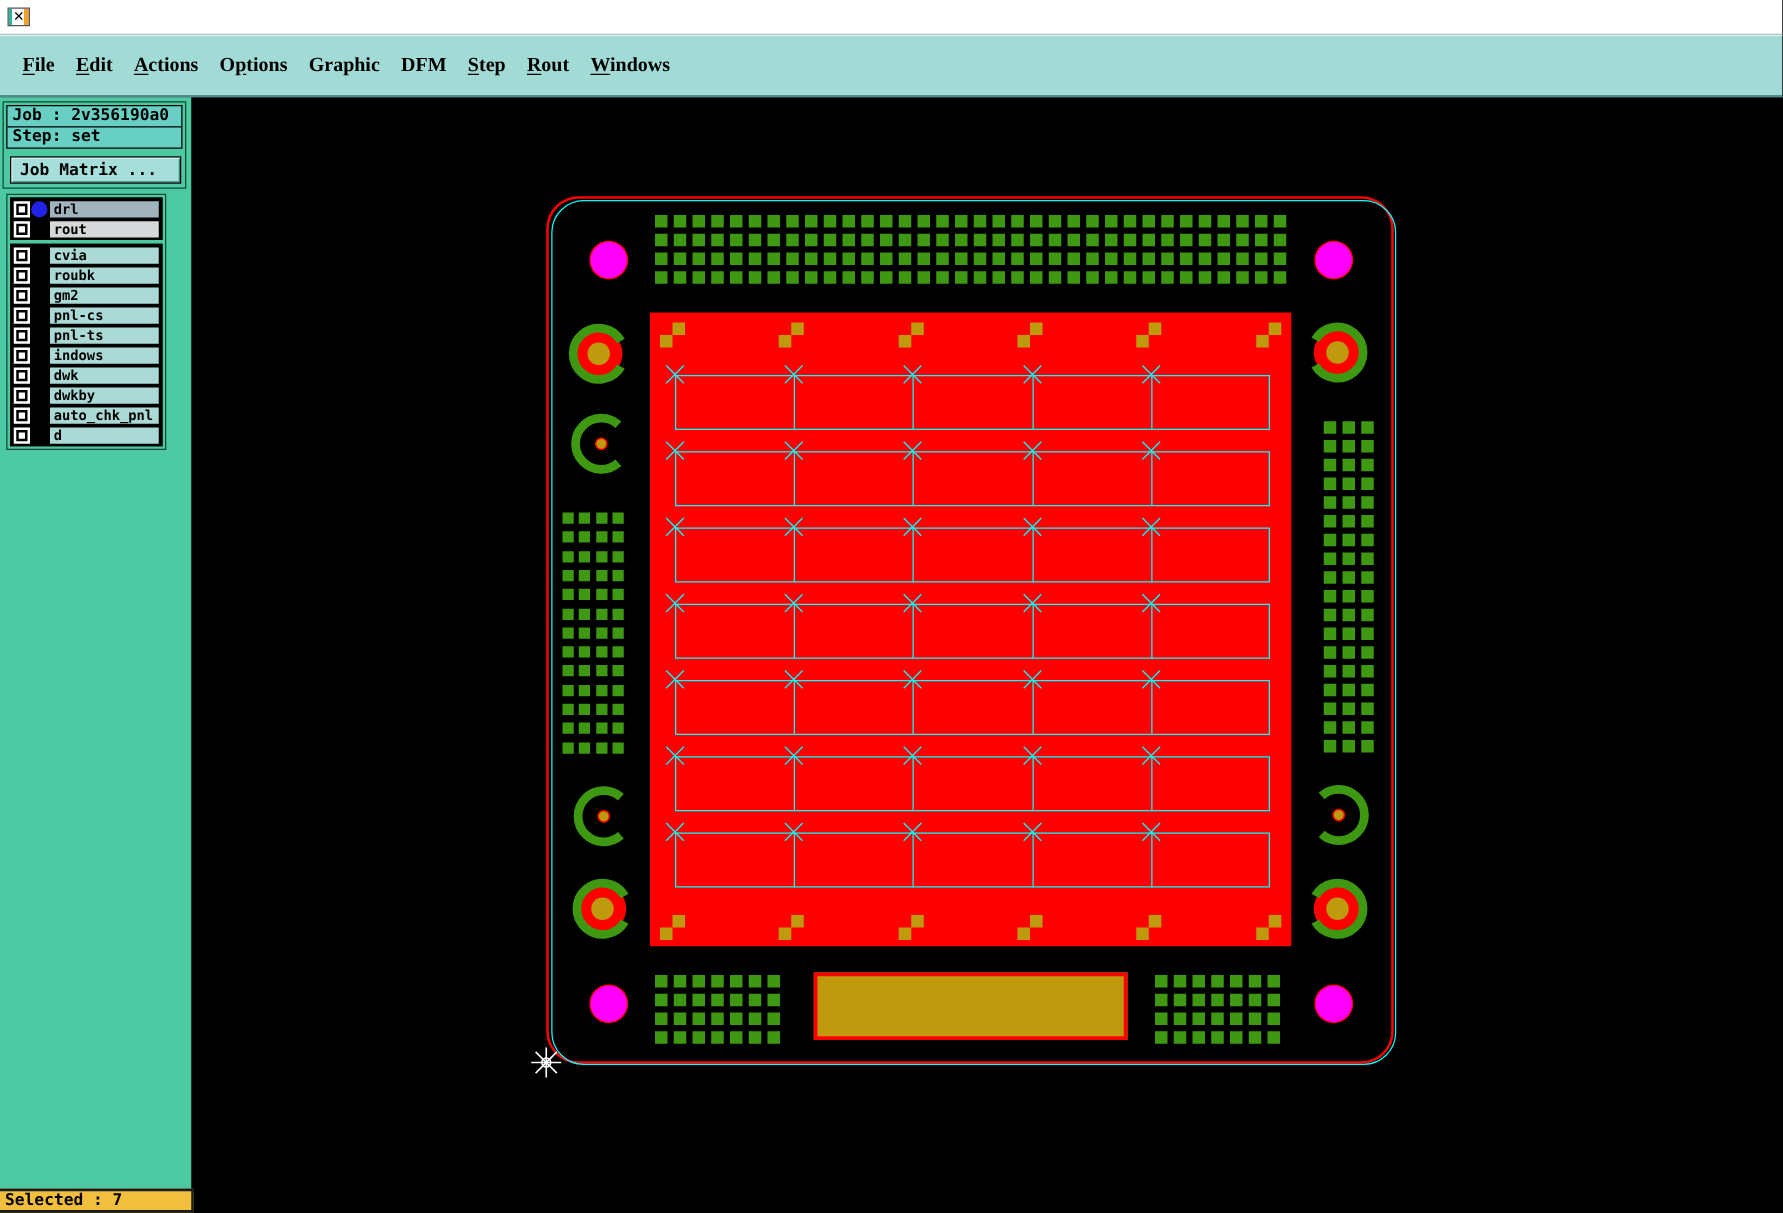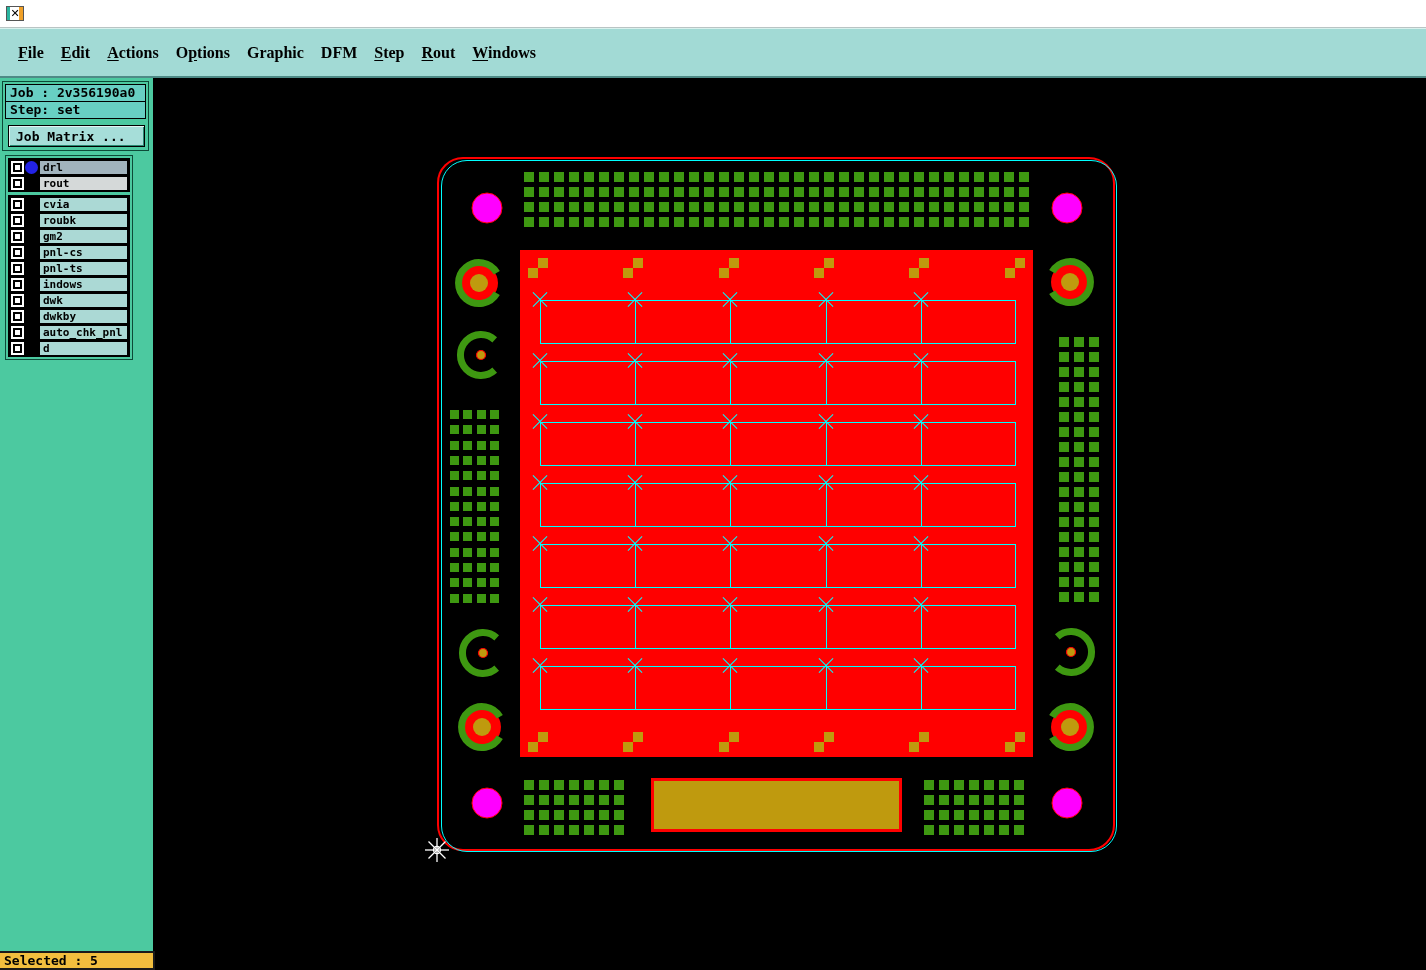--- a/index.html
+++ b/index.html
@@ -556,21 +556,21 @@
         </div>
         <div class="lrow">
           <span class="cb"></span>
           <span class="dot" style="background: transparent;"></span>
           <span class="lbar" style="background: rgb(171, 217, 213);">d</span>
         </div>
       </div>
     </div>
 </div>
 
-<div class="status-bar">Selected : 5</div>
+<div class="status-bar">Selected : 7</div>
 
 <svg id="pcb-svg" width="1426" height="970">
     <circle cx="487" cy="208" r="15" fill="#ff00ff" stroke="#ff0000" stroke-width="1"></circle>
     <circle cx="1067" cy="208" r="15" fill="#ff00ff" stroke="#ff0000" stroke-width="1"></circle>
     <circle cx="487" cy="803" r="15" fill="#ff00ff" stroke="#ff0000" stroke-width="1"></circle>
     <circle cx="1067" cy="803" r="15" fill="#ff00ff" stroke="#ff0000" stroke-width="1"></circle>
     <circle cx="479" cy="283" r="19" fill="#ff0000"></circle>
     <path d="M 496.8 293.3 A 20.5 20.5 0 1 1 496.8 272.8" fill="none" stroke="#3e9811" stroke-width="7"></path>
     <circle cx="479" cy="283" r="9" fill="#bf9a0e"></circle>
     <circle cx="1070" cy="282" r="19" fill="#ff0000"></circle>

